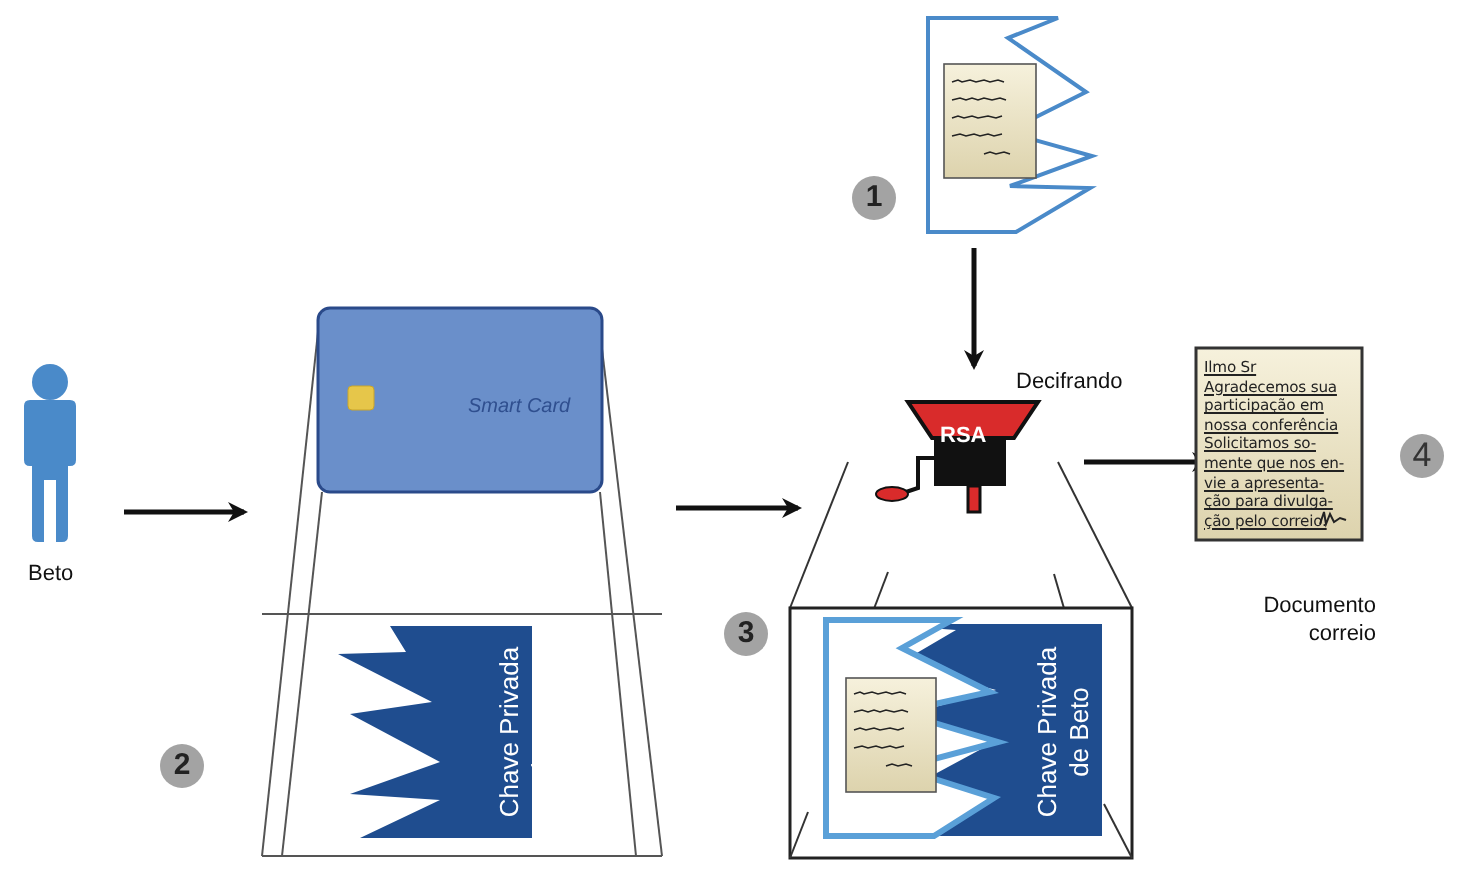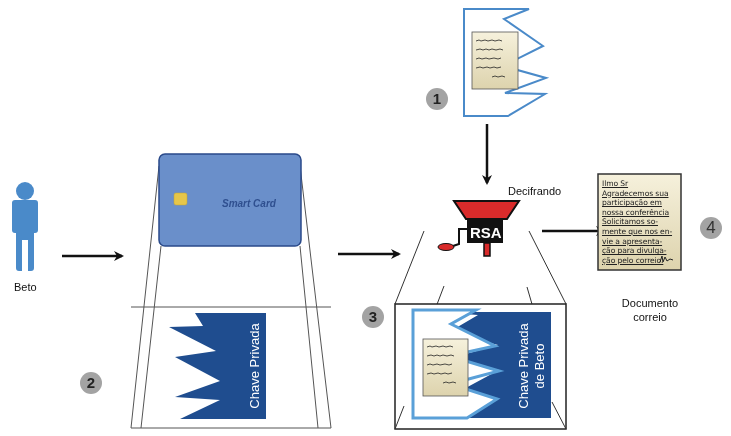--- a/index.html
+++ b/index.html
@@ -3,22 +3,22 @@
 <meta charset="utf-8">
 <style>
   html, body { margin:0; padding:0; background:#fff; }
   body { width:731px; height:436px; position:relative; overflow:hidden; font-family:"Liberation Sans", sans-serif; }
   svg#diagram { position:absolute; left:0; top:0; }
   .lbl { position:absolute; font-size:12px; color:#111; }
   .badge { position:absolute; width:22px; height:22px; border-radius:50%; background:#a3a3a3; color:#222; font-weight:bold; font-size:15px; text-align:center; line-height:22px; }
   .badge4 { font-weight:normal; font-size:17px; color:#333; }
   .doc-text { position:absolute; left:602px; top:179px; width:76px; height:88px; font-family:"DejaVu Sans", sans-serif; font-size:7.6px; line-height:9.6px; color:#222; overflow:hidden; white-space:pre; letter-spacing:-0.1px;text-decoration:underline; }
   .vtext { position:absolute; color:#fff; font-size:13px; line-height:16px; text-align:center; transform:rotate(-90deg); transform-origin:center; white-space:pre; }
-  .smart { position:absolute; left:222px; top:198px; color:#2f4f8f; font-weight:bold; font-style:italic; font-size:10px; }
-  .rsa { position:absolute; left:470px; top:224px; color:#fff; font-weight:bold; font-size:15px; }
+  .smart { position:absolute; left:234px; top:198px; color:#2f4f8f; font-weight:normal; font-style:italic; font-size:10px; }
+  .rsa { position:absolute; left:470px; top:212px; color:#fff; font-weight:bold; font-size:11px; }
 </style>
 </head>
 <body>
 
 <svg id="diagram" width="731" height="436" viewBox="0 0 731 436">
   <defs>
     <marker id="ah" markerWidth="10" markerHeight="10" refX="8" refY="5" orient="auto" markerUnits="userSpaceOnUse">
       <path d="M0,0 L10,5 L0,10 L3,5 Z" fill="#111"></path>
     </marker>
     <linearGradient id="paper" x1="0" y1="0" x2="0" y2="1">
@@ -116,21 +116,21 @@
 
 <div class="doc-text">Ilmo Sr
 Agradecemos sua
 participação em
 nossa conferência
 Solicitamos so-
 mente que nos en-
 vie a apresenta-
 ção para divulga-
 ção pelo correio.</div>
-<div class="lbl" style="left:612px;top:296px;width:76px;text-align:center;font-size:11px;line-height:14px;">
+<div class="lbl" style="left:612px;top:296px;width:76px;text-align:right;font-size:11px;line-height:14px;">
   <div>Documento</div>
   <div>correio</div>
 </div>
 
 <div class="badge" style="left:426px;top:88px;">1</div>
 <div class="badge" style="left:80px;top:372px;">2</div>
 <div class="badge" style="left:362px;top:306px;">3</div>
 <div class="badge badge4" style="left:700px;top:217px;">4</div>
 
 </body></html>

